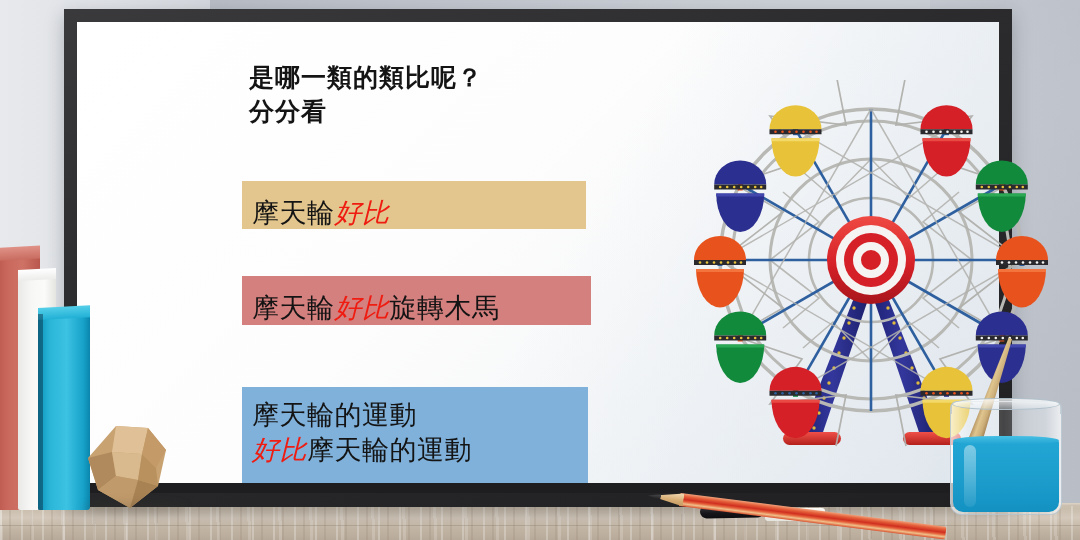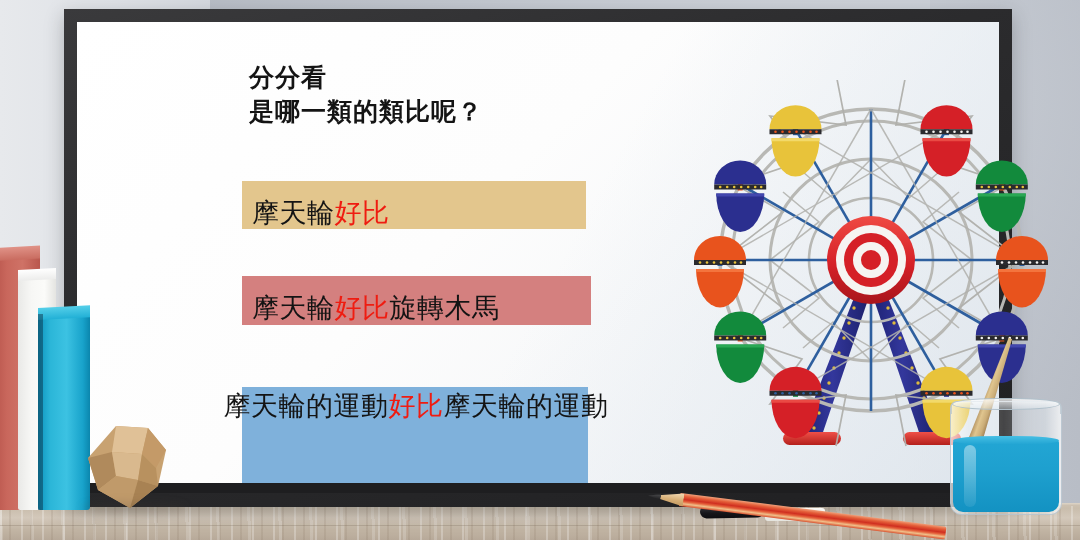--- a/index.html
+++ b/index.html
@@ -85,25 +85,25 @@
   
   .stmt{
     position:absolute;
     display:flex;align-items:center;
     font-size:27px;line-height:1.28;letter-spacing:.5px;
     color:#141414;
     padding:22px 8px 6px 10px;
     box-sizing:border-box;
     white-space:nowrap;
   }
-  .stmt .em{color:#ef1c11;}
+  .stmt .em{color:#ef1c11;font-style:italic;}
   #stmt-1{left:165px;top:159px;width:344px;height:48px;background:#e3c68d;}
   #stmt-2{left:165px;top:254px;width:349px;height:49px;background:#d4807f;}
   #stmt-3{left:165px;top:365px;width:346px;height:96px;background:#7fb1db;
-          flex-direction:row;align-items:flex-start;justify-content:center;padding-top:2px;}
+          flex-direction:column;align-items:flex-start;justify-content:center;padding-top:2px;}
   #stmt-3 .line{display:block;}
 
   
   .wheel-wrap{position:absolute;left:614px;top:58px;width:360px;height:390px;}
 
   
   .book{position:absolute;border-radius:2px 3px 3px 2px;}
   .book-red{
     left:-6px;top:248px;width:46px;height:262px;
     background:linear-gradient(90deg,#b8554c 0%,#c9675c 28%,#cf7266 62%,#b9574d 100%);
@@ -240,22 +240,22 @@
     <div class="desk-grain2"></div>
     <div class="desk-edge-top"></div>
     <div class="desk-seam"></div>
   </div>
 
   <div class="board-frame">
     <div class="board-face">
       <div class="board-sheen"></div>
 
       <div class="headline">
+        <div>是哪一類的類比呢？</div>
         <div>分分看</div>
-        <div>是哪一類的類比呢？</div>
       </div>
 
       <div class="stmt" id="stmt-1" style="background: rgb(227, 198, 141);">
         <span>摩天輪</span>
           <span class="em" style="color: rgb(239, 28, 17);">好比</span>
       </div>
 
       <div class="stmt" id="stmt-2" style="background: rgb(212, 128, 127);">
         <span>摩天輪</span>
           <span class="em" style="color: rgb(239, 28, 17);">好比</span>

